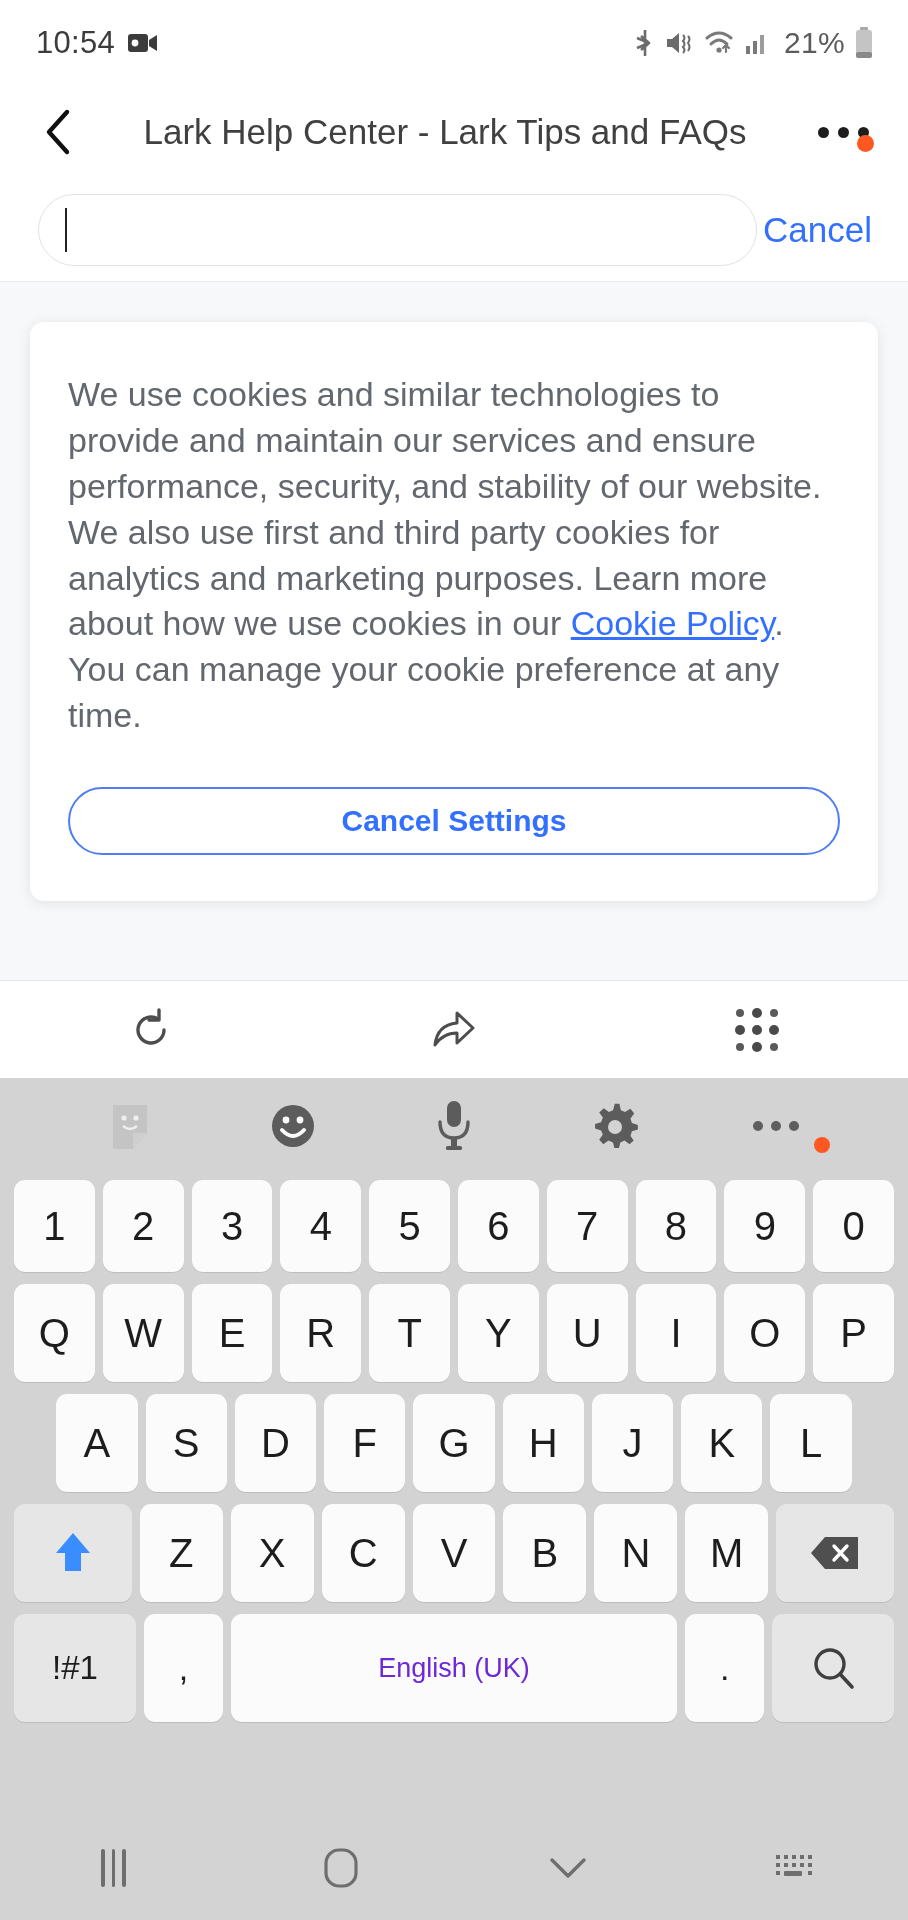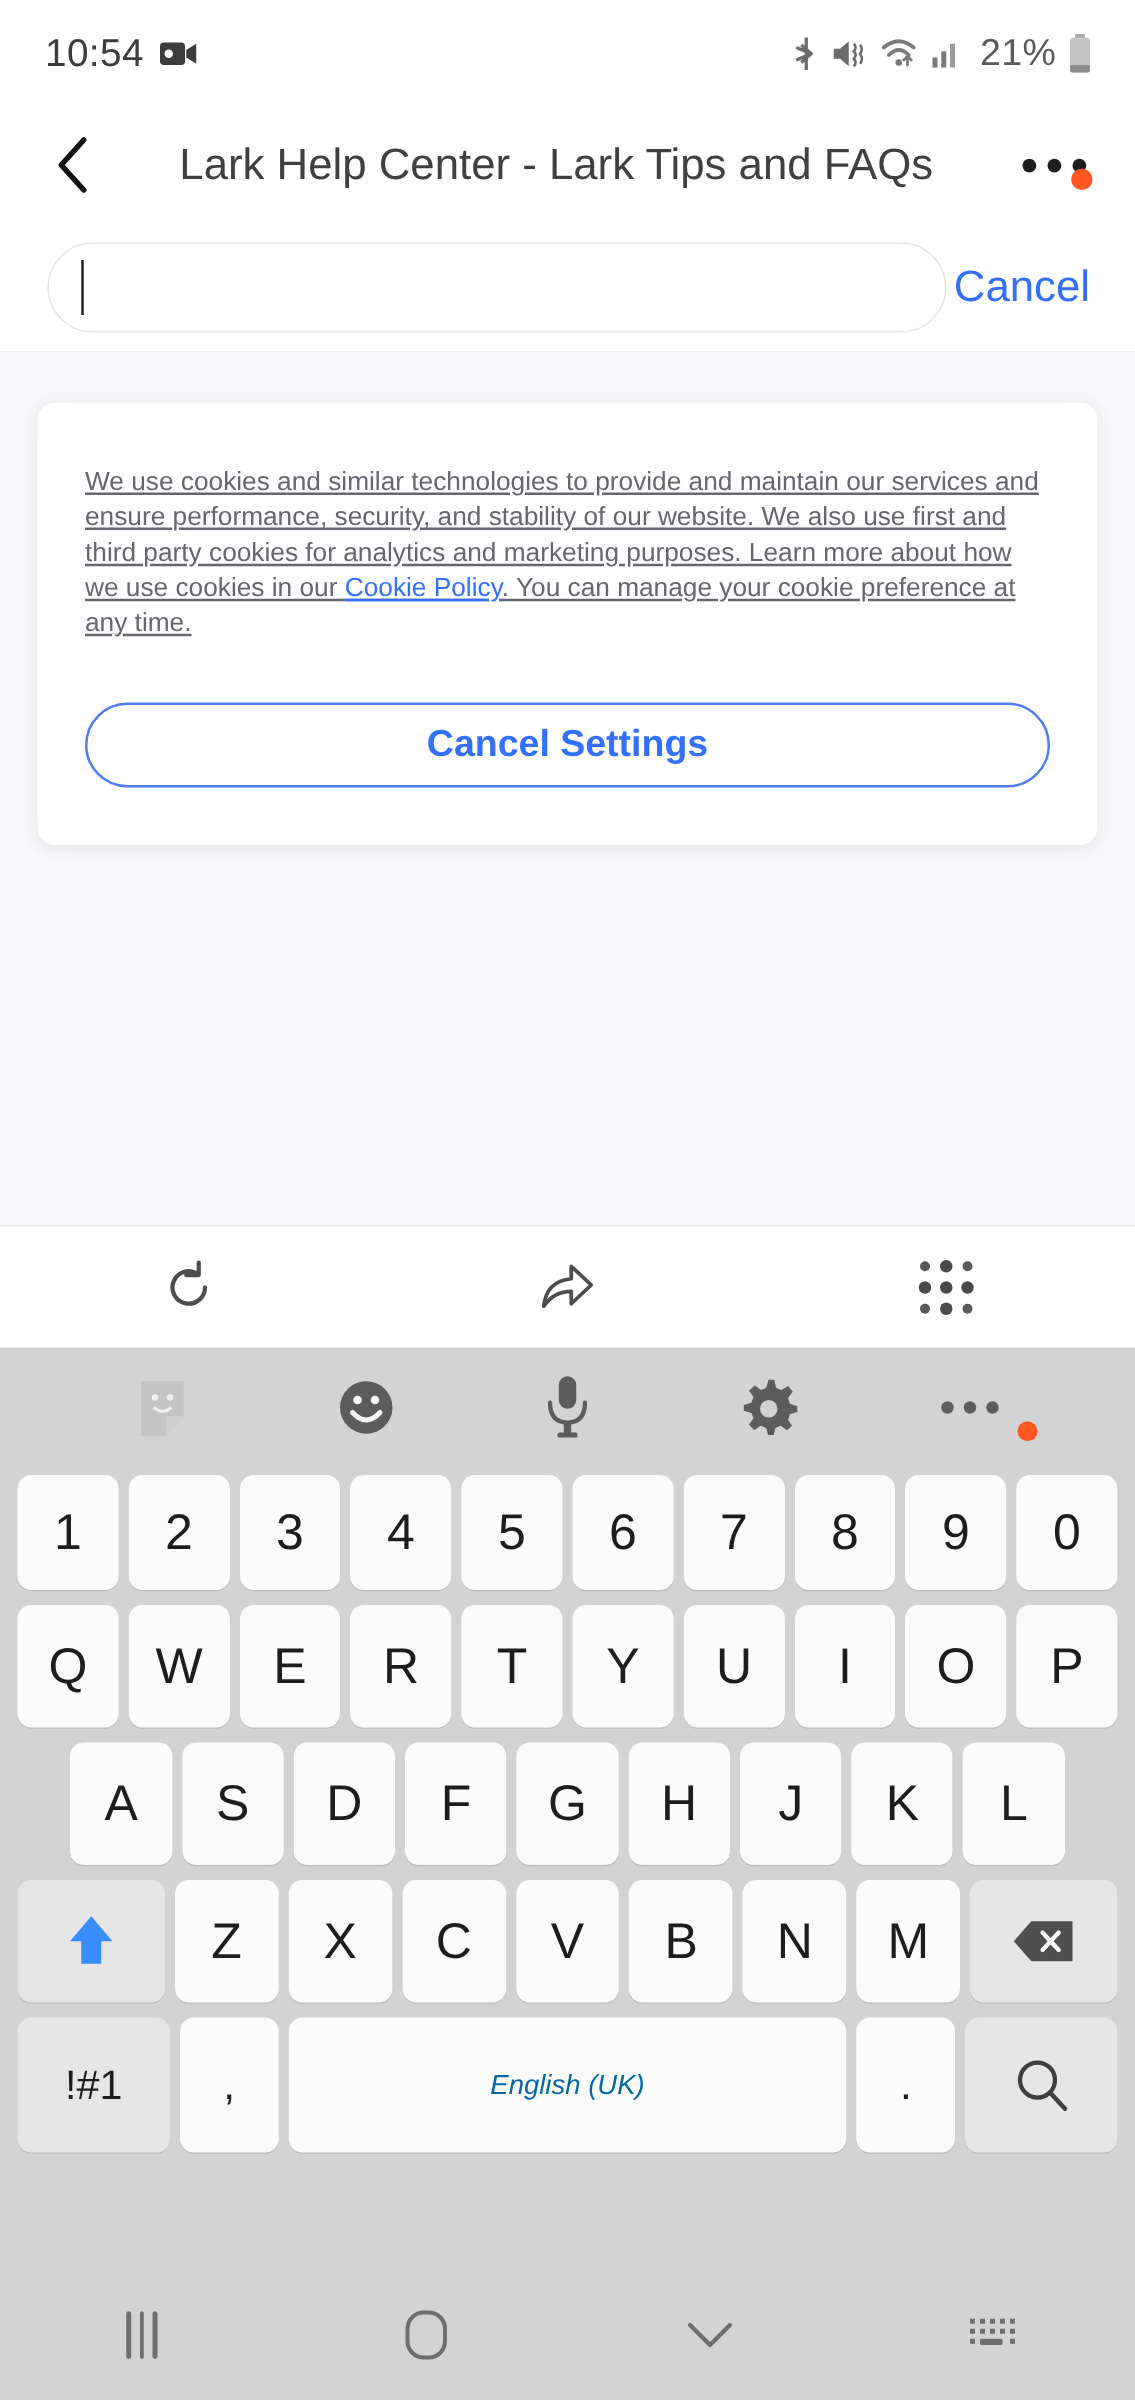--- a/index.html
+++ b/index.html
@@ -81,23 +81,22 @@
     padding: 40px 30px 0 30px;
     overflow: hidden;
   }
   .cookie-card {
     background: #ffffff;
     border-radius: 14px;
     box-shadow: 0 2px 14px rgba(0,0,0,.09);
     padding: 50px 38px 46px 38px;
   }
   .cookie-text {
-    font-size: 21px; line-height: 1.35;
+    font-size: 34px; line-height: 1.35;
     color: #63676e;
-    text-decoration: underline;
   }
   .cookie-text a {
     color: #3370ff; text-decoration: underline; cursor: pointer;
   }
   .cookie-actions {
     margin-top: 48px;
     display: flex; gap: 26px;
   }
   .cookie-btn {
     flex: 1 1 0; height: 68px;
@@ -155,21 +154,21 @@
     background: #fbfbfb;
     border-radius: 11px;
     display: flex; align-items: center; justify-content: center;
     font-size: 40px; color: #1d1d1d;
     box-shadow: 0 1px 0 rgba(0,0,0,.10);
     cursor: pointer;
     position: relative;
   }
   .key.num { font-size: 40px; }
   .key.fn { background: #e6e6e6; flex: 1.42 1 0; }
-  .key.space { flex: 5.2 1 0; font-size: 22px; color: #0369a1; font-style: italic; }
+  .key.space { flex: 5.2 1 0; font-size: 27px; color: #6d28d9; }
   .key.comma, .key.period { flex: .92 1 0; font-size: 34px; }
   .key.sym { font-size: 33px; }
   .row3-pad { flex: .52 1 0; }
 
   
   .navbar {
     flex: 0 0 104px;
     background: #d3d3d3;
     display: flex; align-items: center;
   }

